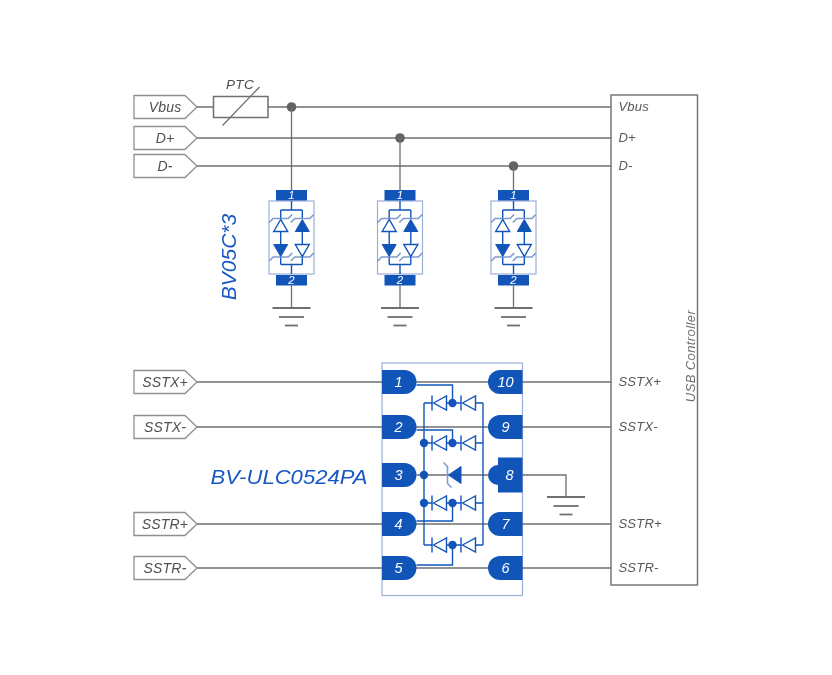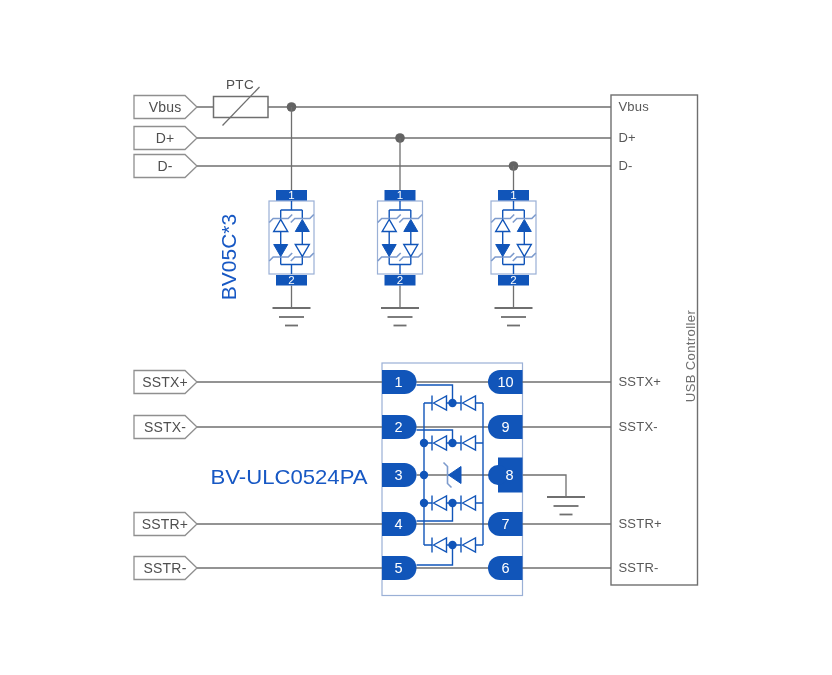--- a/index.html
+++ b/index.html
@@ -2,20 +2,21 @@
 <html style="--background: #ffffff; --wire: #6f6f6f; --junction: #636363; --blue: #1155b9; --blue-light-border: #9ab0d6; --zener-bar: #7d9bcd; --label-border: #8f8f8f; --label-text: #4f4f4f; --box-border: #6f6f6f; --box-text: #585858; --box-title: #6e6e6e; --title-blue: #1758c4; --pin-text: #ffffff;"><head>
 <meta charset="utf-8">
 <style>
   html, body { margin: 0; padding: 0; background: #ffffff; }
   .stage {
     position: relative;
     width: 832px; height: 675px;
     background: var(--background, #fff);
     font-family: "Liberation Sans", sans-serif;
     overflow: hidden;
+    font-style: italic;
   }
   svg { display: block; }
   .wire          { stroke: var(--wire); stroke-width: 1.3; fill: none; }
   .wire-thin     { stroke: var(--wire); stroke-width: 1.3; fill: none; }
   .dot-gray      { fill: var(--junction); stroke: none; }
   .dot-blue      { fill: var(--blue); stroke: none; }
   .tag-shape     { fill: #ffffff; stroke: var(--label-border); stroke-width: 1.3; }
   .tag-text      { fill: var(--label-text); font-size: 14px; letter-spacing: 0.2px; }
   .ptc-body      { fill: #ffffff; stroke: var(--wire); stroke-width: 1.5; }
   .ptc-text      { fill: var(--label-text); font-size: 13.5px; letter-spacing: 0.4px; }

